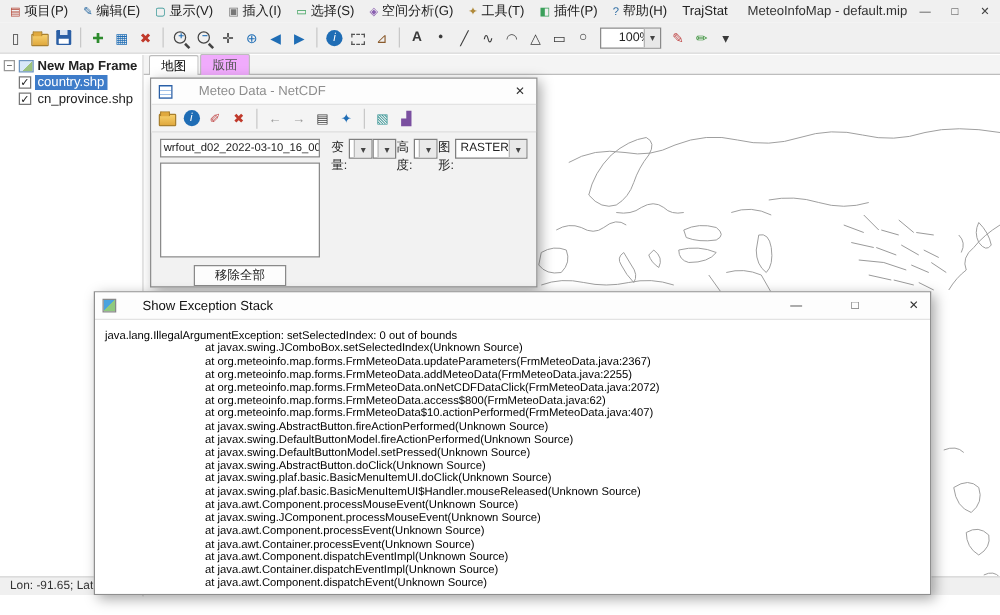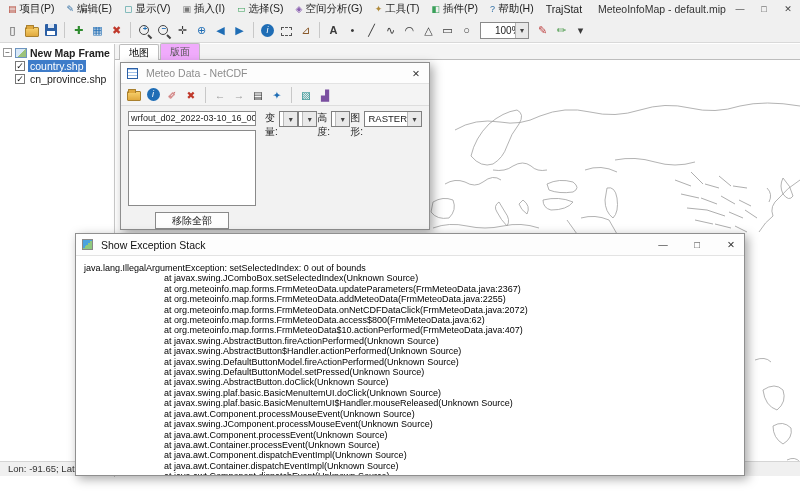--- a/index.html
+++ b/index.html
@@ -64,21 +64,21 @@
   .tab{font-size:10px;padding:1px 9px;border:1px solid #bdbdbd;border-bottom:none;background:#f0abfc;color:#555;
        margin-right:1px;border-radius:2px 2px 0 0;white-space:nowrap}
   .tab.active{background:#fff;color:#000;position:relative;top:1px;padding-bottom:2px}
   .map{flex:1;position:relative;overflow:hidden;background:#fff}
   .map svg{position:absolute;inset:0}
 
   
   .dialog{position:absolute;background:#f2f2f2;border:1px solid #8f8f8f;box-shadow:3px 3px 10px rgba(0,0,0,.35)}
   .meteo{left:120px;top:62px;width:310px;height:168px;z-index:20;overflow:hidden}
   .exception{left:75px;top:233px;width:670px;height:243px;z-index:30;background:#fff}
-  .dlg-titlebar{height:21px;background:#fdfdfd;display:flex;align-items:center;padding:0 0 0 6px;gap:8px;border-bottom:1px solid #e3e3e3}
+  .dlg-titlebar{height:21px;background:#fdfdfd;display:flex;align-items:center;padding:0 0 0 6px;gap:21px;border-bottom:1px solid #e3e3e3}
   .dlg-title{font-size:10.5px;color:#8d8d8d;flex:1;white-space:nowrap}
   .exception .dlg-titlebar{height:22px}
   .exception .dlg-title{color:#111}
   .dlg-btn{width:26px;height:21px;line-height:21px;text-align:center;font-size:9.5px;color:#333}
   .dlg-icon{width:11px;height:11px;flex:none}
   .icon-grid{border:1px solid #2b5fa5;background:repeating-linear-gradient(0deg,#fff,#fff 2px,#9fc0e8 2px,#9fc0e8 3px)}
   .exc-icon{background:linear-gradient(135deg,#4aa3df 50%,#8fc97f 50%);border:1px solid #888}
 
   .md-toolbar{height:22px;background:#f4f4f4;border-bottom:1px solid #ddd;display:flex;align-items:center;gap:3px;padding:0 5px}
   .md-toolbar .tb-icon{width:16px;height:16px;font-size:10.5px}
@@ -330,21 +330,20 @@
     </div>
     <div class="ex-content">
       <div class="ex-line">java.lang.IllegalArgumentException: setSelectedIndex: 0 out of bounds</div>
       <div class="ex-line ind">at javax.swing.JComboBox.setSelectedIndex(Unknown Source)</div>
       <div class="ex-line ind">at org.meteoinfo.map.forms.FrmMeteoData.updateParameters(FrmMeteoData.java:2367)</div>
       <div class="ex-line ind">at org.meteoinfo.map.forms.FrmMeteoData.addMeteoData(FrmMeteoData.java:2255)</div>
       <div class="ex-line ind">at org.meteoinfo.map.forms.FrmMeteoData.onNetCDFDataClick(FrmMeteoData.java:2072)</div>
       <div class="ex-line ind">at org.meteoinfo.map.forms.FrmMeteoData.access$800(FrmMeteoData.java:62)</div>
       <div class="ex-line ind">at org.meteoinfo.map.forms.FrmMeteoData$10.actionPerformed(FrmMeteoData.java:407)</div>
       <div class="ex-line ind">at javax.swing.AbstractButton.fireActionPerformed(Unknown Source)</div>
-      <div class="ex-line ind">at javax.swing.AbstractButton$Handler.actionPerformed(Unknown Source)</div>
       <div class="ex-line ind">at javax.swing.DefaultButtonModel.fireActionPerformed(Unknown Source)</div>
       <div class="ex-line ind">at javax.swing.DefaultButtonModel.setPressed(Unknown Source)</div>
       <div class="ex-line ind">at javax.swing.AbstractButton.doClick(Unknown Source)</div>
       <div class="ex-line ind">at javax.swing.plaf.basic.BasicMenuItemUI.doClick(Unknown Source)</div>
       <div class="ex-line ind">at javax.swing.plaf.basic.BasicMenuItemUI$Handler.mouseReleased(Unknown Source)</div>
       <div class="ex-line ind">at java.awt.Component.processMouseEvent(Unknown Source)</div>
       <div class="ex-line ind">at javax.swing.JComponent.processMouseEvent(Unknown Source)</div>
       <div class="ex-line ind">at java.awt.Component.processEvent(Unknown Source)</div>
       <div class="ex-line ind">at java.awt.Container.processEvent(Unknown Source)</div>
       <div class="ex-line ind">at java.awt.Component.dispatchEventImpl(Unknown Source)</div>

